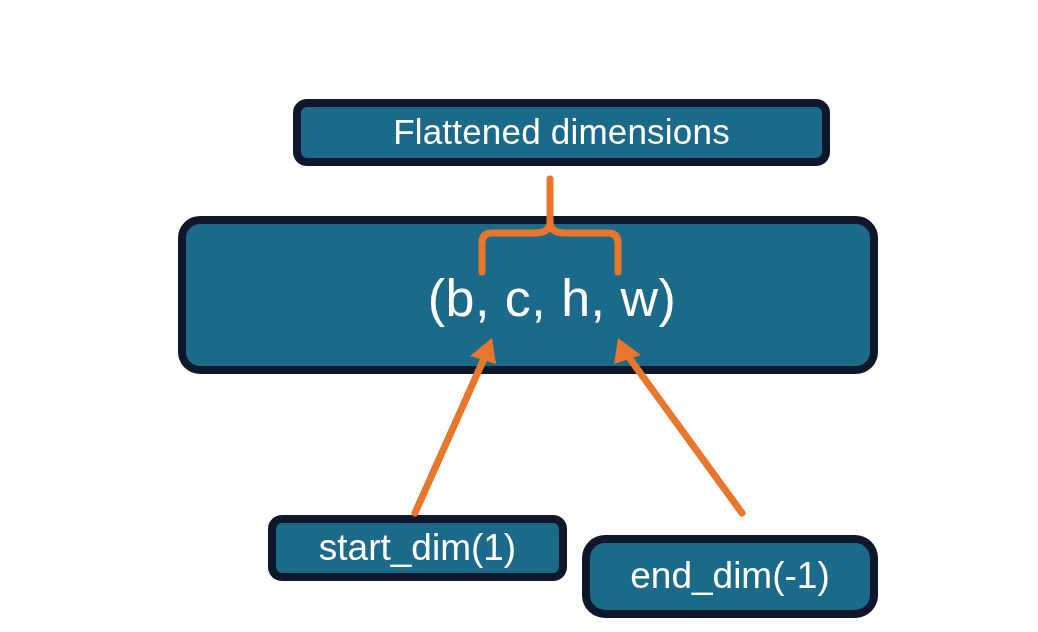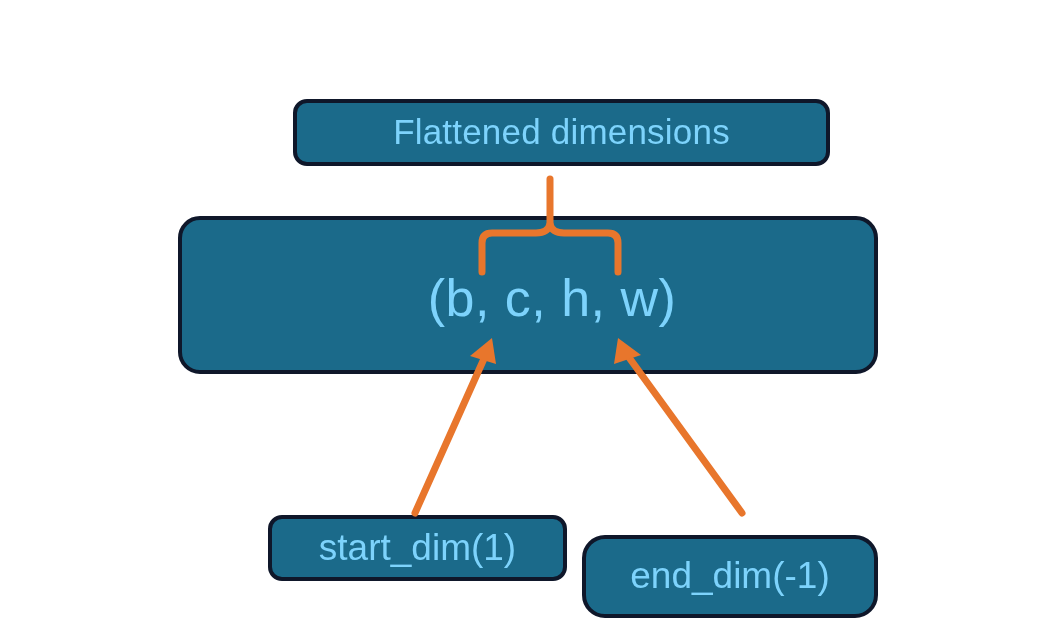--- a/index.html
+++ b/index.html
@@ -14,26 +14,26 @@
     position: relative;
     width: 1038px;
     height: 632px;
     background: #ffffff;
     overflow: hidden;
   }
   .node {
     position: absolute;
     box-sizing: border-box;
     background: #1b6a8a;
-    border: 4px solid #0f172a;
+    border: 8px solid #0f172a;
     border-radius: 16px;
     display: flex;
     align-items: center;
     justify-content: center;
-    color: #7dd3fc;
+    color: #ffffff;
     text-align: center;
     line-height: 1.1;
     white-space: nowrap;
   }
   #node-flattened {
     left: 293px;
     top: 99px;
     width: 537px;
     height: 67px;
     border-radius: 14px;

